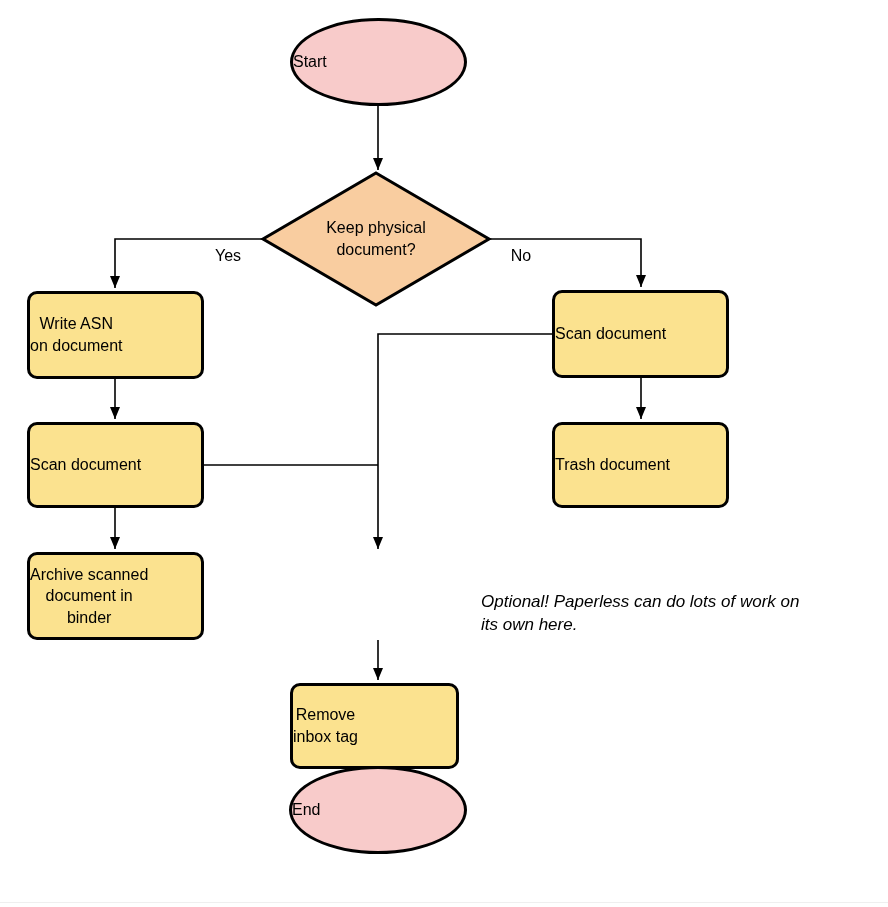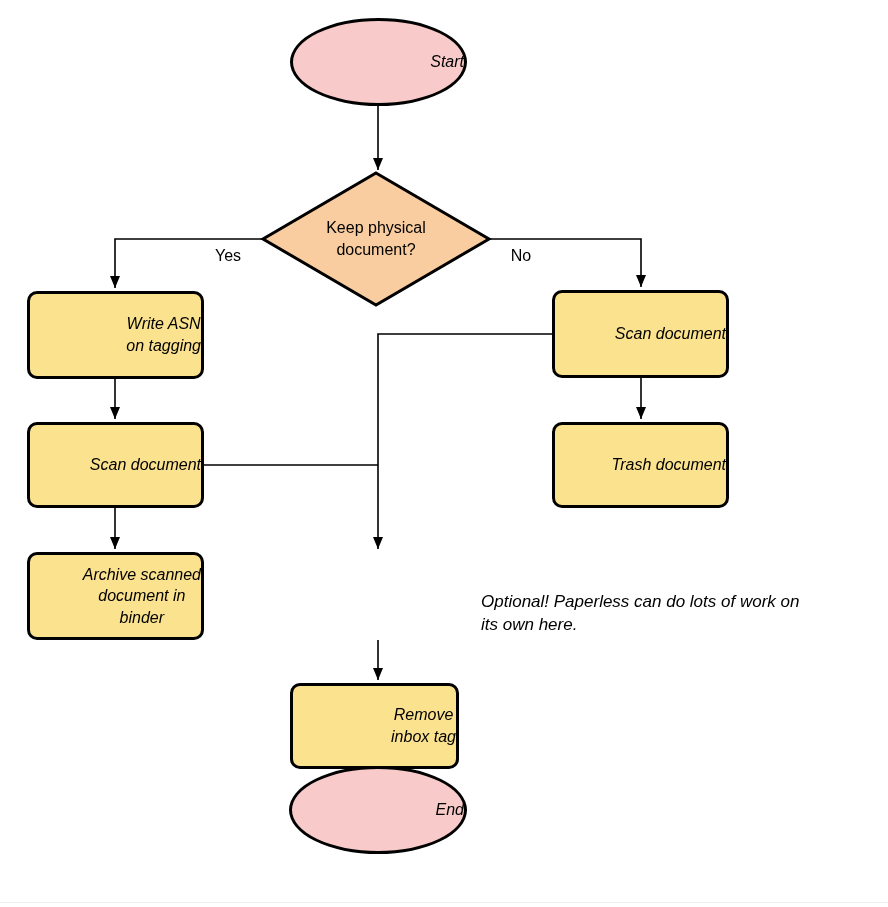--- a/index.html
+++ b/index.html
@@ -26,26 +26,25 @@
     fill: var(--decision-fill, #f9cda0);
     stroke: var(--stroke, #000);
     stroke-width: 3;
   }
   #arrowhead path { fill: var(--stroke, #000); stroke: none; }
   .node {
     position: absolute;
     box-sizing: border-box;
     display: flex;
     align-items: center;
-    justify-content: flex-end;
+    justify-content: flex-start;
     text-align: center;
     font-size: 16px;
     line-height: 1.35;
     white-space: pre-line;
-    font-style: italic;
   }
   .process {
     background: var(--process-fill, #fbe28f);
     border: 3px solid var(--stroke, #000);
     border-radius: 10px;
   }
   .terminator {
     background: var(--terminator-fill, #f8cbca);
     border: 3px solid var(--stroke, #000);
     border-radius: 50%;
@@ -116,21 +115,21 @@
     <span>Keep physical
 document?</span>
   </div>
 
   <div class="edge-label" style="left:198px; top:211px; width:60px;">Yes</div>
 
   <div class="edge-label" style="left:496px; top:211px; width:50px;">No</div>
 
   <div class="node process" style="left:27px; top:291px; width:177px; height:88px;">
     <span>Write ASN
-on tagging</span>
+on document</span>
   </div>
 
   <div class="node process" style="left:27px; top:422px; width:177px; height:86px;">
     <span>Scan document</span>
   </div>
 
   <div class="node process" style="left:27px; top:552px; width:177px; height:88px;">
     <span>Archive scanned
 document in
 binder</span>

